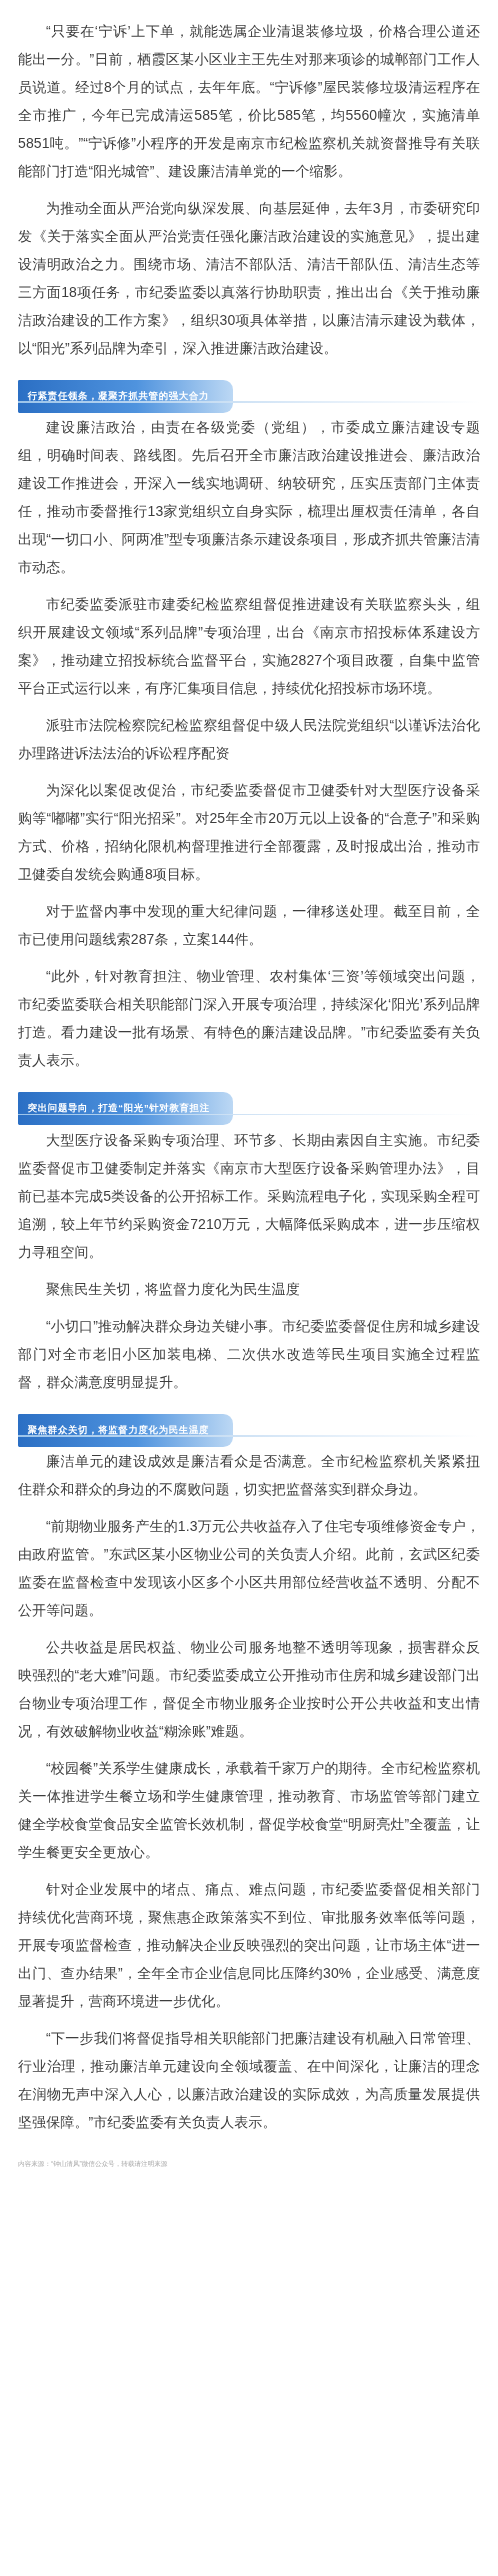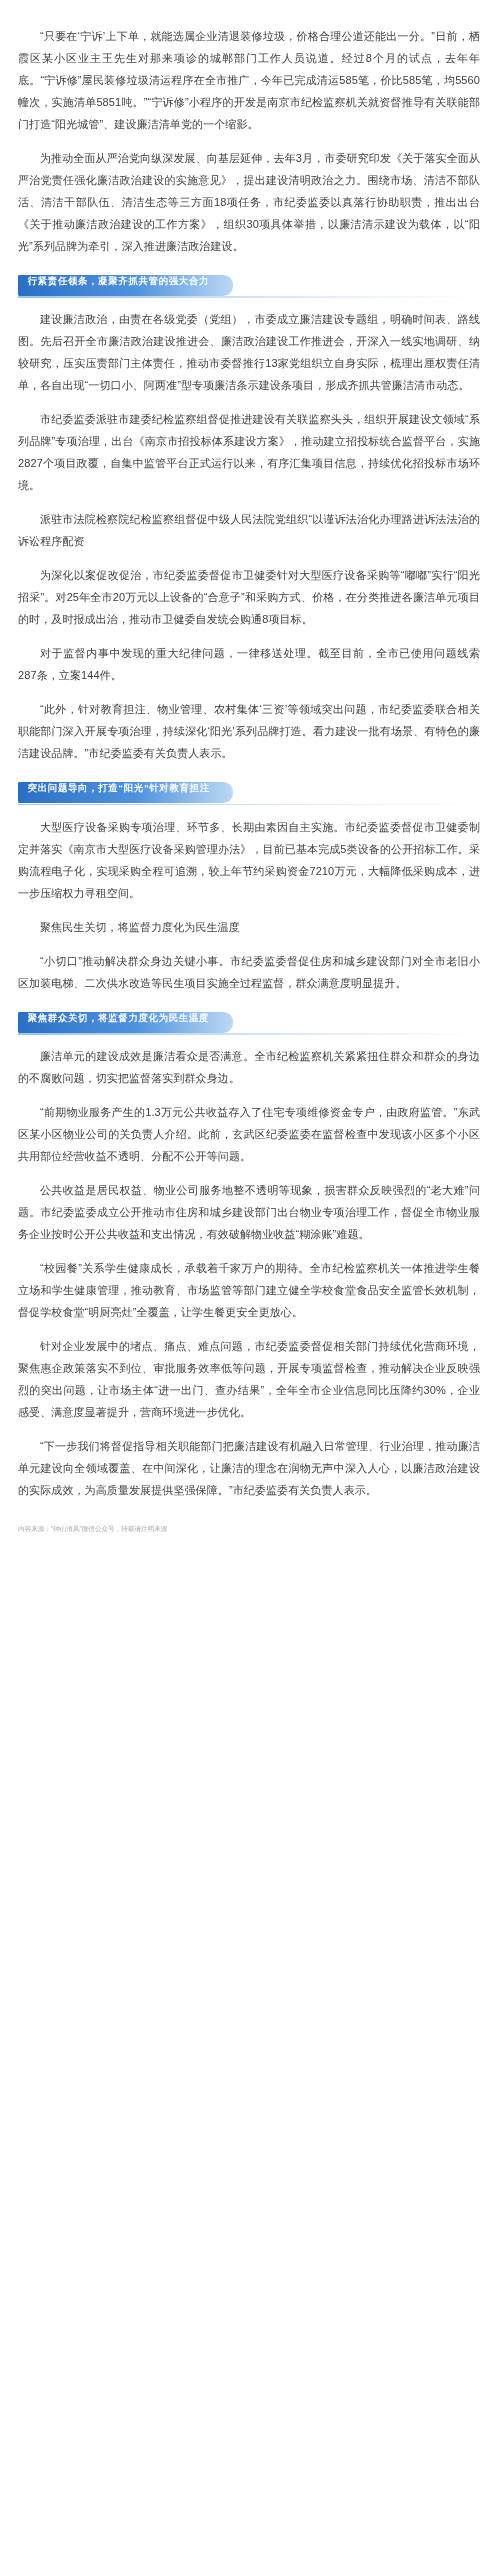--- a/index.html
+++ b/index.html
@@ -12,41 +12,42 @@
     font-family: "Liberation Sans", "DejaVu Sans", sans-serif;
     color: #3a3a3a;
   }
   .page {
     width: 498px;
     box-sizing: border-box;
     padding: 12.5px 18px 7px 18px;
     background: #ffffff;
   }
   p.para {
-    font-size: 11px;
+    font-size: 14px;
     line-height: 2.0;
     text-align: justify;
-    margin: 12px 0 9px 0;
+    margin: 4px 0 9px 0;
     text-indent: 2em;
     color: #3d3d3d;
     letter-spacing: 0.1px;
   }
   .section-head {
     margin: 18px 0 12.5px 0;
     position: relative;
     height: 21px;
   }
   .section-head .bar {
     position: absolute;
     left: 0;
     top: 0;
-    height: 21px;
+    height: 33px;
     border-radius: 1.4px 9.7px 9.7px 1.4px;
     background: linear-gradient(90deg,#2b6fc4 0%, #4f93de 55%, #bcd8f4 100%);
     display: flex;
+    align-items: center;
     padding: 0 23.6px 0 9.7px;
     box-sizing: border-box;
   }
   .section-head .bar span {
     color: #ffffff;
     font-size: 9.4px;
     font-weight: bold;
     letter-spacing: 0.7px;
     white-space: nowrap;
   }
@@ -77,21 +78,21 @@
       <p class="para">为推动全面从严治党向纵深发展、向基层延伸，去年3月，市委研究印发《关于落实全面从严治党责任强化廉洁政治建设的实施意见》，提出建设清明政治之力。围绕市场、清洁不部队活、清洁干部队伍、清洁生态等三方面18项任务，市纪委监委以真落行协助职责，推出出台《关于推动廉洁政治建设的工作方案》，组织30项具体举措，以廉洁清示建设为载体，以“阳光”系列品牌为牵引，深入推进廉洁政治建设。</p>
       <div class="section-head">
         <div class="bar">
           <span>行紧责任领条，凝聚齐抓共管的强大合力</span>
         </div>
         <div class="underline"></div>
       </div>
       <p class="para">建设廉洁政治，由责在各级党委（党组），市委成立廉洁建设专题组，明确时间表、路线图。先后召开全市廉洁政治建设推进会、廉洁政治建设工作推进会，开深入一线实地调研、纳较研究，压实压责部门主体责任，推动市委督推行13家党组织立自身实际，梳理出厘权责任清单，各自出现“一切口小、阿两准”型专项廉洁条示建设条项目，形成齐抓共管廉洁清市动态。</p>
       <p class="para">市纪委监委派驻市建委纪检监察组督促推进建设有关联监察头头，组织开展建设文领域“系列品牌”专项治理，出台《南京市招投标体系建设方案》，推动建立招投标统合监督平台，实施2827个项目政覆，自集中监管平台正式运行以来，有序汇集项目信息，持续优化招投标市场环境。</p>
       <p class="para">派驻市法院检察院纪检监察组督促中级人民法院党组织“以谨诉法治化办理路进诉法法治的诉讼程序配资</p>
-      <p class="para">为深化以案促改促治，市纪委监委督促市卫健委针对大型医疗设备采购等“嘟嘟”实行“阳光招采”。对25年全市20万元以上设备的“合意子”和采购方式、价格，在分类推进各廉洁单元项目的时，及时报成出治，推动市卫健委自发统会购通8项目标。</p>
+      <p class="para">为深化以案促改促治，市纪委监委督促市卫健委针对大型医疗设备采购等“嘟嘟”实行“阳光招采”。对25年全市20万元以上设备的“合意子”和采购方式、价格，招纳化限机构督理推进行全部覆露，及时报成出治，推动市卫健委自发统会购通8项目标。</p>
       <p class="para">对于监督内事中发现的重大纪律问题，一律移送处理。截至目前，全市已使用问题线索287条，立案144件。</p>
       <p class="para">“此外，针对教育担注、物业管理、农村集体‘三资’等领域突出问题，市纪委监委联合相关职能部门深入开展专项治理，持续深化‘阳光’系列品牌打造。看力建设一批有场景、有特色的廉洁建设品牌。”市纪委监委有关负责人表示。</p>
       <div class="section-head">
         <div class="bar">
           <span>突出问题导向，打造“阳光”针对教育担注</span>
         </div>
         <div class="underline"></div>
       </div>
       <p class="para">大型医疗设备采购专项治理、环节多、长期由素因自主实施。市纪委监委督促市卫健委制定并落实《南京市大型医疗设备采购管理办法》，目前已基本完成5类设备的公开招标工作。采购流程电子化，实现采购全程可追溯，较上年节约采购资金7210万元，大幅降低采购成本，进一步压缩权力寻租空间。</p>
       <p class="para">聚焦民生关切，将监督力度化为民生温度</p>

